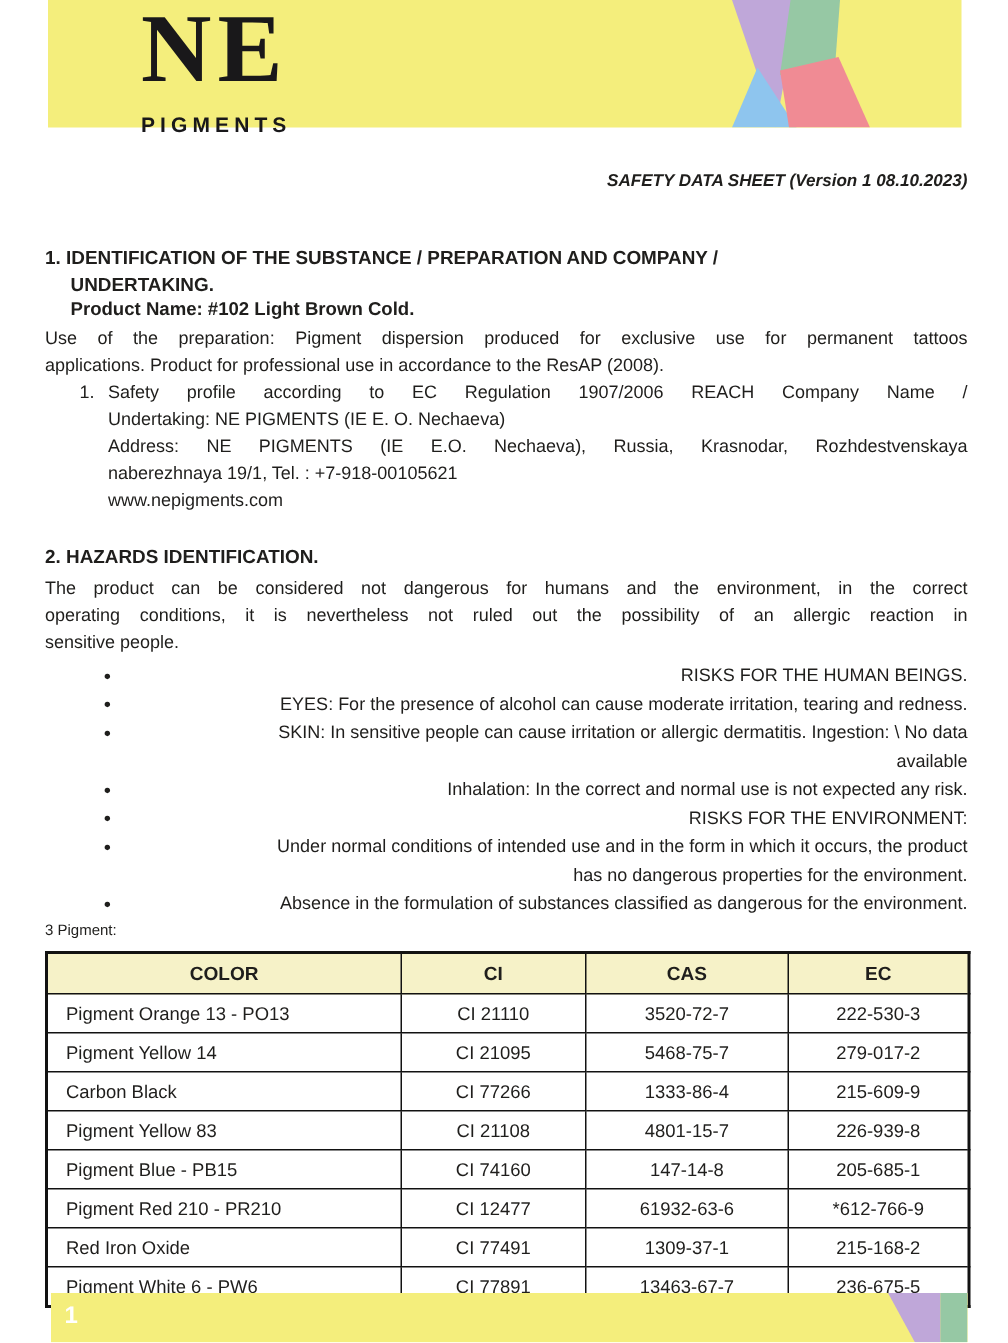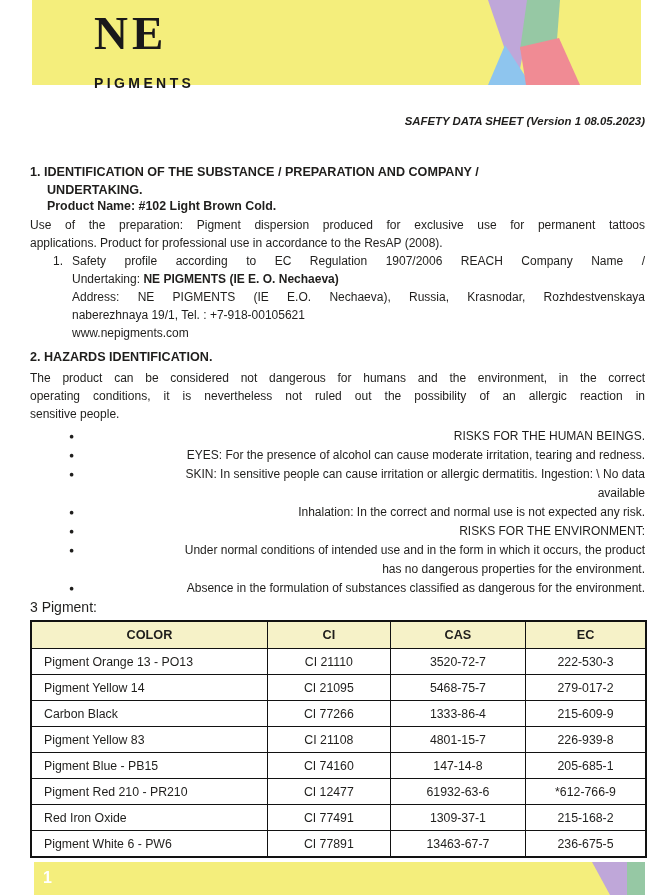--- a/index.html
+++ b/index.html
@@ -2,51 +2,51 @@
 <html style="--banner-yellow: #f4ee7c; --table-header-bg: #f6f2c8; --deco-purple: #bfa7d9; --deco-green: #96c8a4; --deco-blue: #8ec5ee; --deco-pink: #f08b94; --page-number-color: #ffffff; --text-color: #1f1e1c;"><head>
 <meta charset="utf-8">
 <style>
   html,body{margin:0;padding:0;background:#fff;}
   .page{position:relative;width:672px;height:895px;background:#ffffff;overflow:hidden;
         font-family:"Liberation Sans",sans-serif;color:var(--text-color,#1f1e1c);}
 
   
   .banner{position:absolute;left:32px;top:0;width:609px;height:85px;background:var(--banner-yellow,#f4ee7c);}
   .logo{position:absolute;left:62px;top:8px;}
-  .logo-ne{font-family:"Liberation Serif",serif;font-weight:700;font-size:47px;line-height:50px;
+  .logo-ne{font-family:"Liberation Serif",serif;font-weight:700;font-size:65px;line-height:50px;
            letter-spacing:4px;color:#19181a;}
   .logo-sub{font-size:14px;font-weight:700;letter-spacing:3.4px;margin-top:17px;color:#19181a;}
   .banner-shapes{position:absolute;left:450px;top:0;width:160px;height:85px;}
   .shp-purple{fill:var(--deco-purple,#bfa7d9);}
   .shp-green{fill:var(--deco-green,#96c8a4);}
   .shp-blue{fill:var(--deco-blue,#8ec5ee);}
   .shp-pink{fill:var(--deco-pink,#f08b94);}
 
   
   .meta{position:absolute;left:30px;top:115px;width:615px;text-align:right;
         font-style:italic;font-weight:bold;font-size:11.4px;}
 
   
   .content{position:absolute;left:30px;top:163px;width:615px;font-size:12px;}
   .content .line{line-height:18px;white-space:nowrap;}
   .content .line.just{white-space:normal;text-align:justify;text-align-last:justify;}
-  .b{font-weight:bold;}
+  .b{font-weight:normal;}
 
   .h{font-weight:bold;font-size:12.6px;}
   .sec1-h .line + .line{padding-left:17px;}
   .product{font-weight:bold;font-size:12.4px;padding-left:17px;}
   .para{margin-top:3px;}
   .numbered{position:relative;padding-left:42px;}
   .numbered .num{position:absolute;left:23px;top:0;line-height:18px;}
-  .sec2-h{margin-top:6px;line-height:18px;}
+  .sec2-h{margin-top:20px;line-height:18px;}
   .bullets{list-style:none;margin:4px 0 0 0;padding:0;}
   .bullets li{position:relative;padding-left:52px;text-align:right;}
   .bullets .line{line-height:19px;}
   .bullets li::before{content:"\25CF";position:absolute;left:39px;top:0;font-size:8.5px;line-height:19px;}
-  .pig-label{line-height:18px;font-size:14px;}
+  .pig-label{line-height:18px;font-size:10px;}
 
   
   .pig-table{border-collapse:collapse;width:617px;margin-top:4px;border:2px solid #121212;table-layout:fixed;}
   .pig-table th,.pig-table td{border:1.4px solid #121212;padding:0;font-family:"Liberation Sans",sans-serif;}
   .pig-table th{background:var(--table-header-bg,#f6f2c8);font-weight:bold;font-size:12.7px;
                 height:26px;text-align:center;}
   .pig-table td{font-size:12.3px;height:25px;text-align:center;}
   .pig-table td.c0{text-align:left;padding-left:12px;}
   .w0{width:38.5%;} .w1{width:20%;} .w2{width:22%;} .w3{width:19.5%;}
 
@@ -67,21 +67,21 @@
       <div class="logo-sub">PIGMENTS</div>
     </div>
     <svg class="banner-shapes" viewBox="0 0 160 85" preserveAspectRatio="none">
       <polygon class="shp-purple" points="6,0 51,0 35,85"></polygon>
       <polygon class="shp-green" points="45,0 78,0 75,40 38,50"></polygon>
       <polygon class="shp-blue" points="23,45 49,85 6,85"></polygon>
       <polygon class="shp-pink" points="38,47 77,38 98,85 44,85"></polygon>
     </svg>
   </header>
 
-  <div class="meta">SAFETY DATA SHEET (Version 1 08.05.2023)</div>
+  <div class="meta">SAFETY DATA SHEET (Version 1 08.10.2023)</div>
 
   <main class="content">
     <div class="h sec1-h">
         <div class="line">1. IDENTIFICATION OF THE SUBSTANCE / PREPARATION AND COMPANY /</div>
         <div class="line">UNDERTAKING.</div>
       </div>
     <div class="product">Product Name: #102 Light Brown Cold.</div>
     <div class="para">
         <div class="line just">Use of the preparation: Pigment dispersion produced for exclusive use for permanent tattoos</div>
         <div class="line">applications. Product for professional use in accordance to the ResAP (2008).</div>

